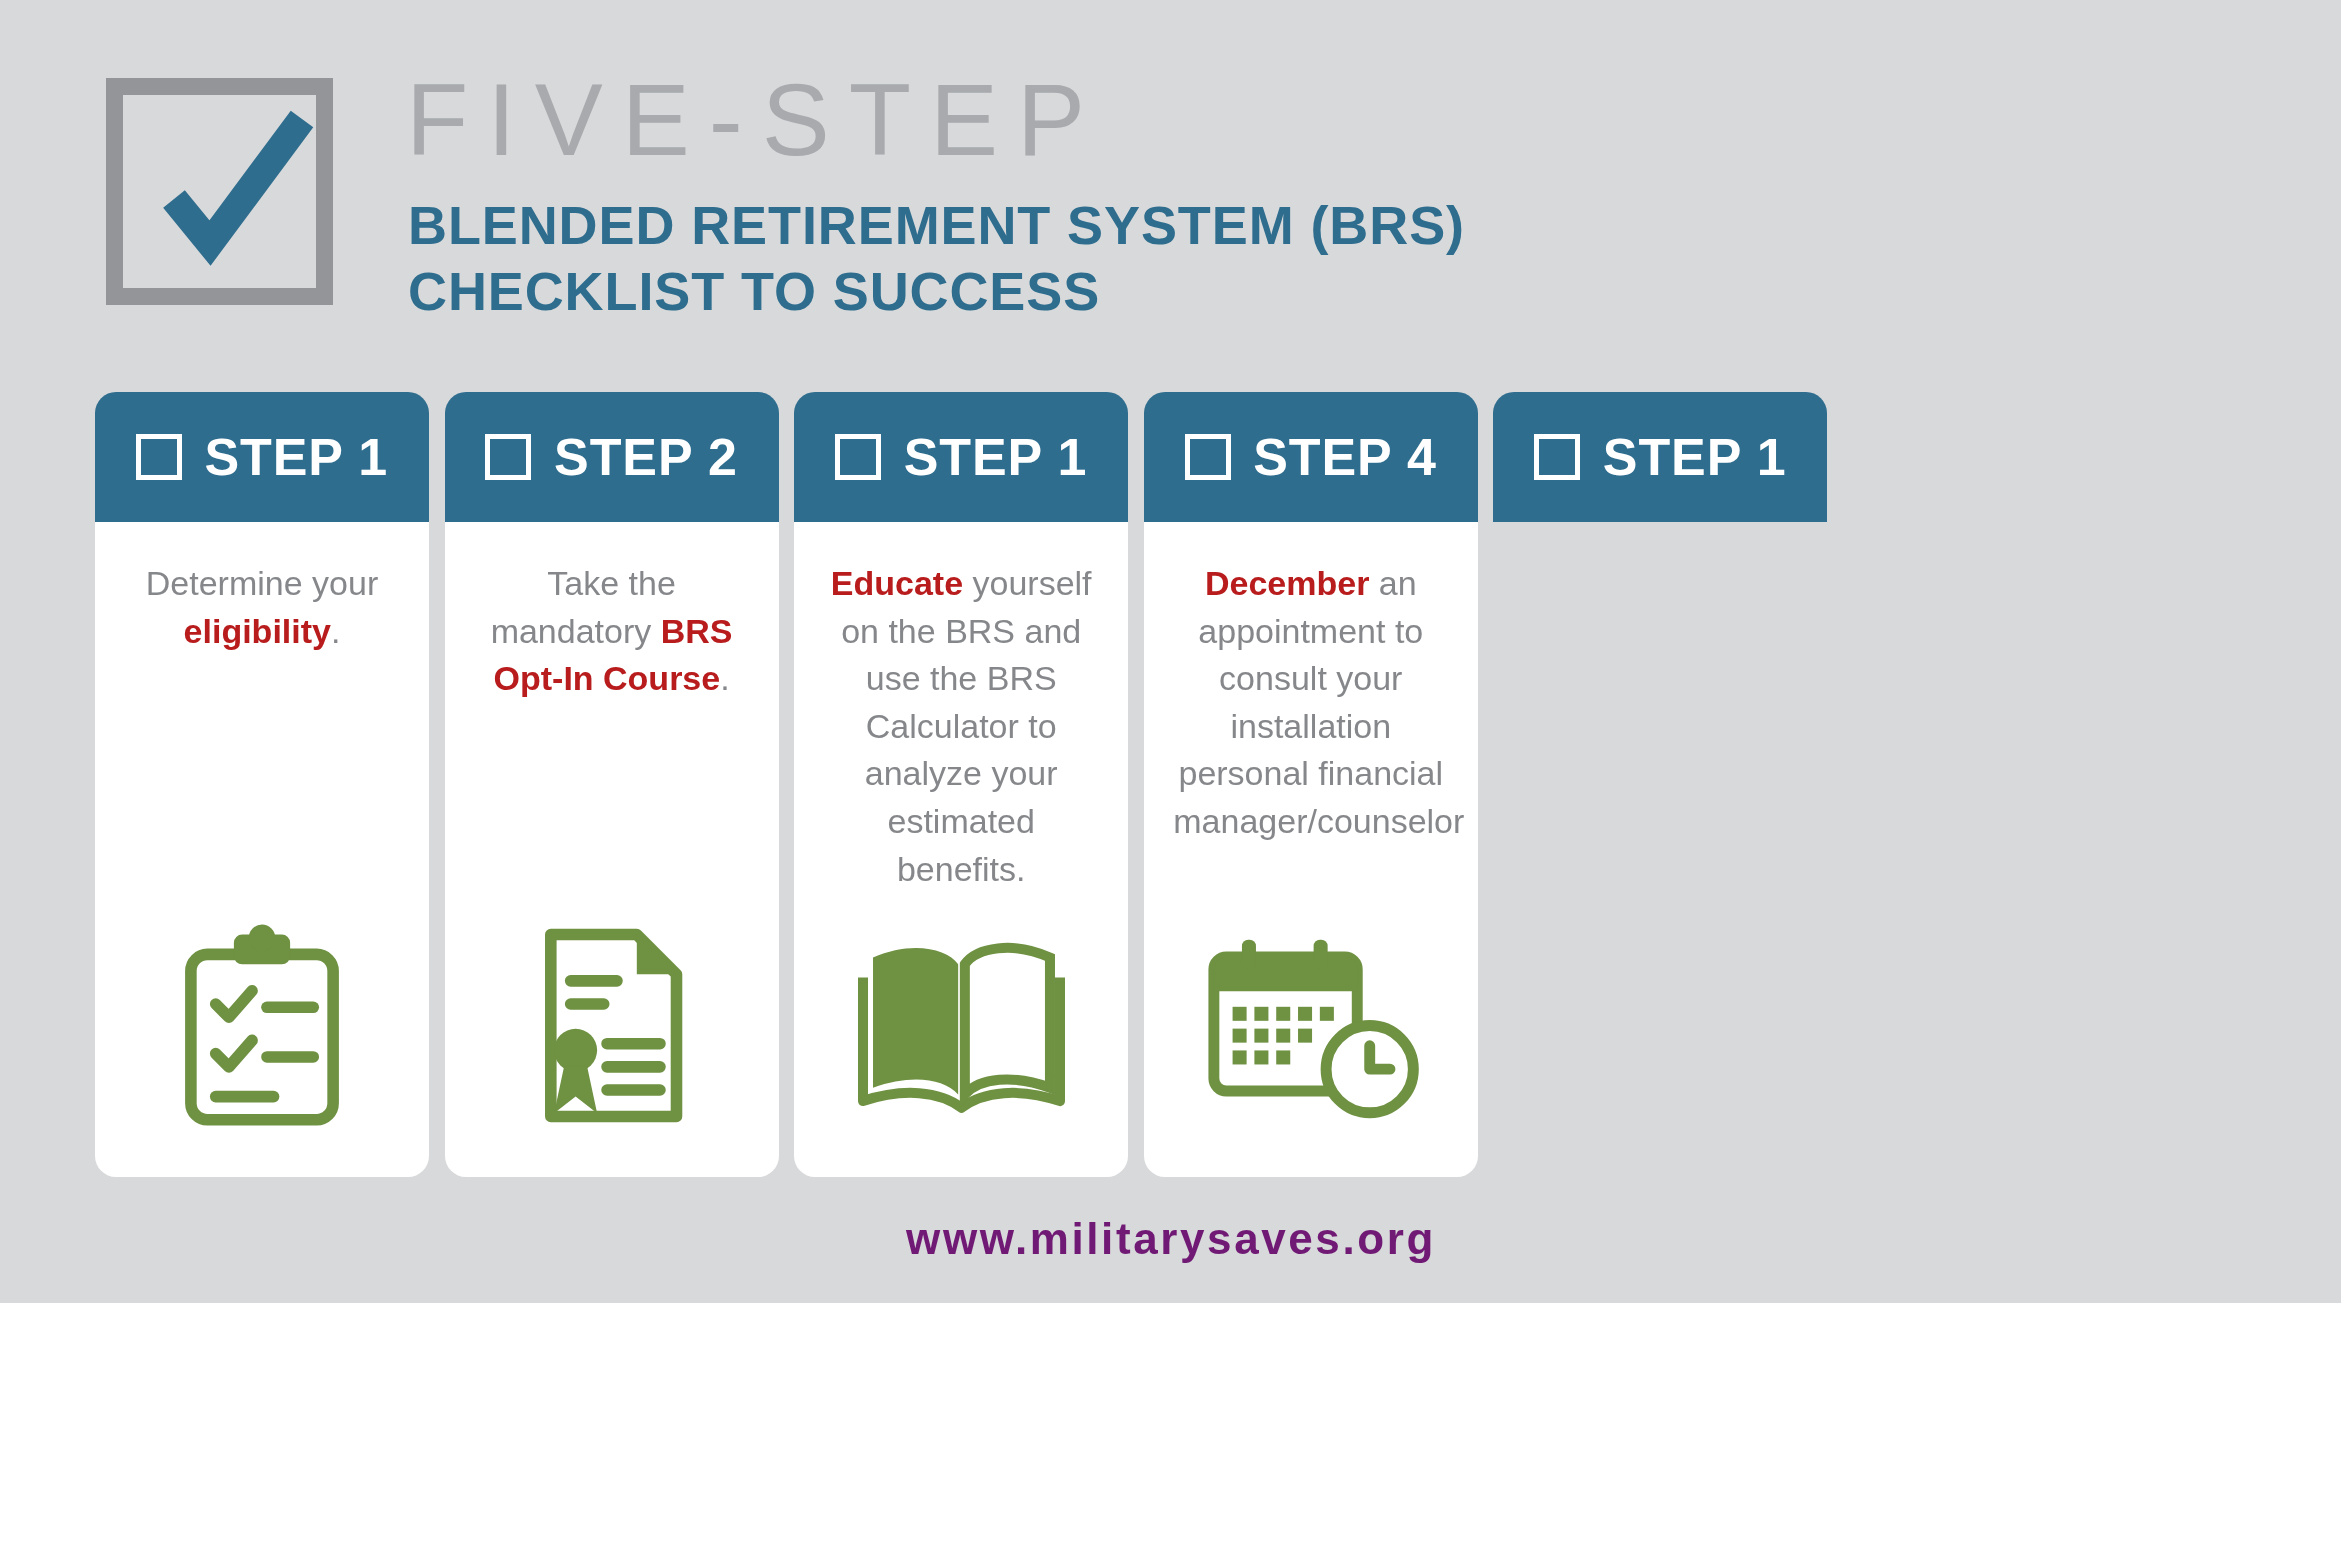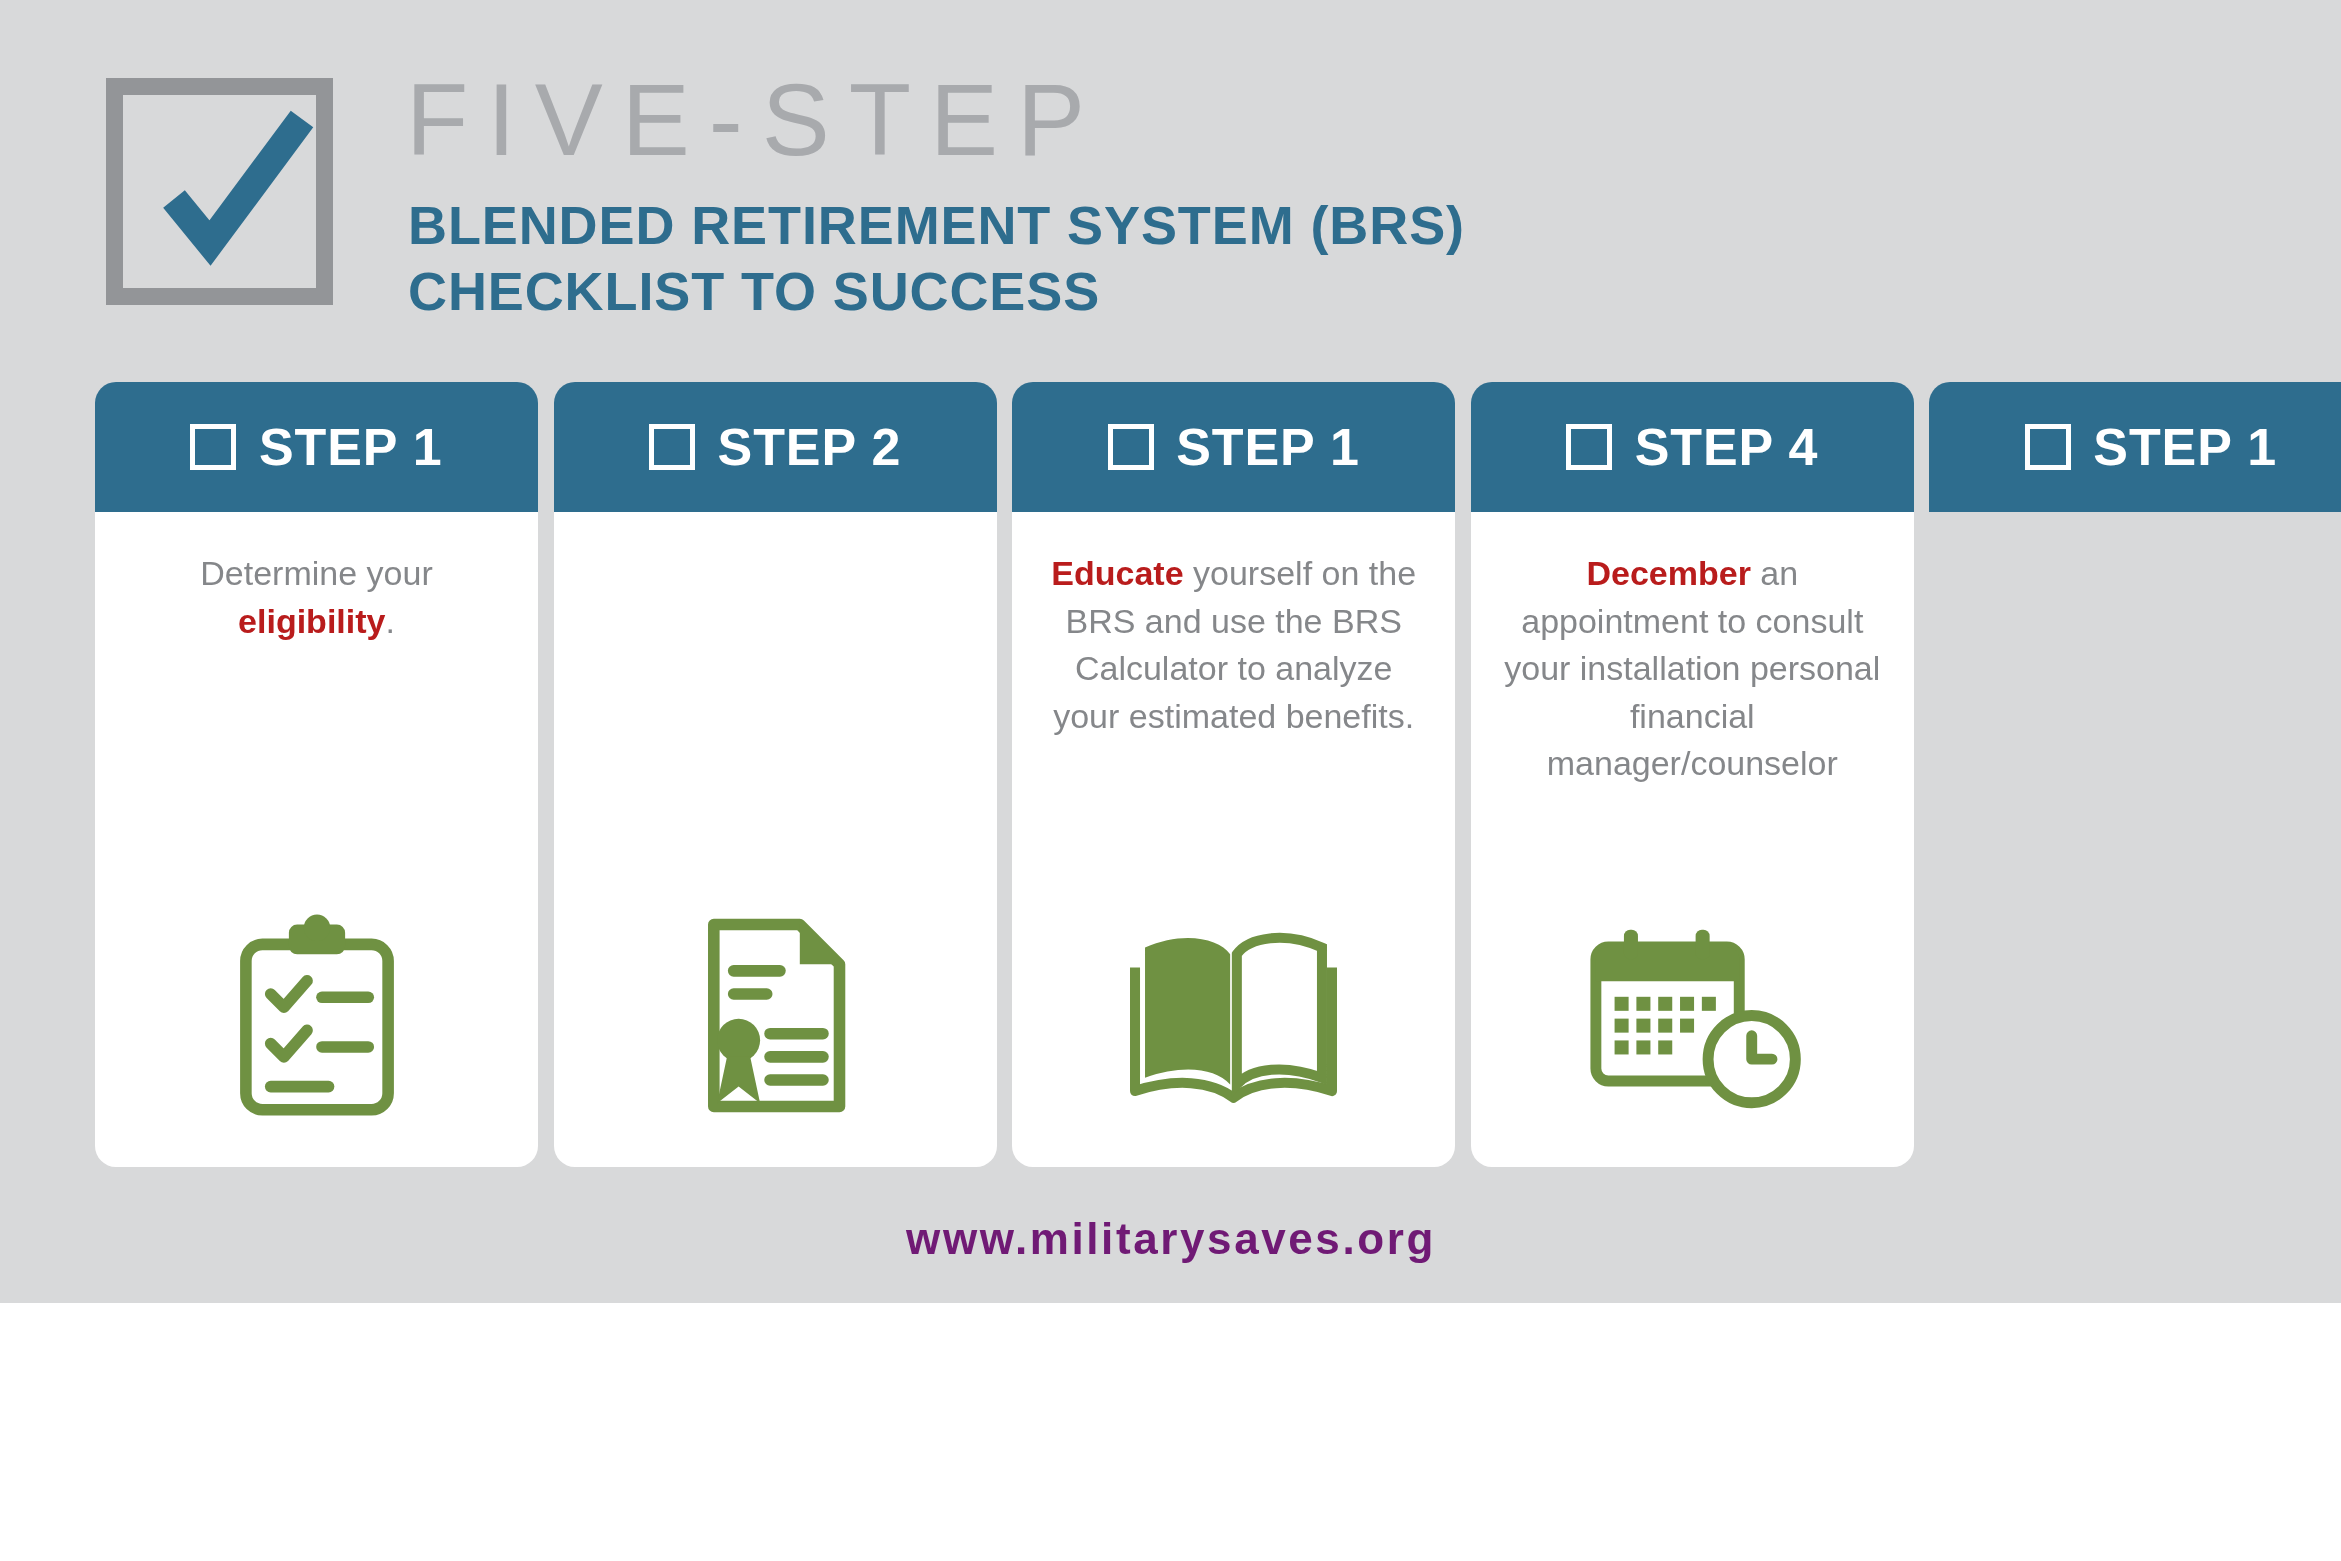--- a/index.html
+++ b/index.html
@@ -28,21 +28,21 @@
     position:absolute; left:408px; top:193px;
     font-size:54px; font-weight:bold; color:#2e6d8e;
     line-height:1.22; letter-spacing:0.9px;
   }
 
   
   .cards {
     position:absolute; left:95px; top:382px;
     display:flex; gap:15.6px;
   }
-  .card { width:443px; display:flex; flex-direction:column; }
+  .card { width:334px; display:flex; flex-direction:column;margin-top:10px; }
   .card-header {
     height:130px; background:#2e6d8e;
     border-radius:21px 21px 0 0;
     display:flex; align-items:center; justify-content:center; gap:22.6px;
   }
   .card-header .chk {
     width:36px; height:36px; border:5.2px solid #ffffff; box-sizing:content-box;
   }
   .card-header .lbl {
     color:#ffffff; font-size:52px; font-weight:bold; letter-spacing:0.9px;
@@ -112,20 +112,21 @@
         </div>
       </div>
     </div>
 
     <div class="card">
       <div class="card-header">
         <span class="chk"></span>
         <span class="lbl">STEP 2</span>
       </div>
       <div class="card-body">
+        <div><span>Take the mandatory </span><span class="b">BRS Opt-In Course</span><span>.</span></div>
         <div class="icon-wrap">
           <svg width="182" height="215" viewBox="0 0 110 130">
             <path d="M18,10 h52 l24,24 v86 h-76 z" fill="none" stroke="currentColor" stroke-width="7" stroke-linejoin="round"></path>
             <path d="M70,10 l24,24 h-24 z" fill="currentColor"></path>
             <line x1="30" y1="38" x2="58" y2="38" stroke="currentColor" stroke-width="7" stroke-linecap="round"></line>
             <line x1="30" y1="52" x2="50" y2="52" stroke="currentColor" stroke-width="7" stroke-linecap="round"></line>
             <line x1="52" y1="76" x2="84" y2="76" stroke="currentColor" stroke-width="7" stroke-linecap="round"></line>
             <line x1="52" y1="90" x2="84" y2="90" stroke="currentColor" stroke-width="7" stroke-linecap="round"></line>
             <line x1="52" y1="104" x2="84" y2="104" stroke="currentColor" stroke-width="7" stroke-linecap="round"></line>
             <circle cx="33" cy="80" r="13" fill="currentColor"></circle>

